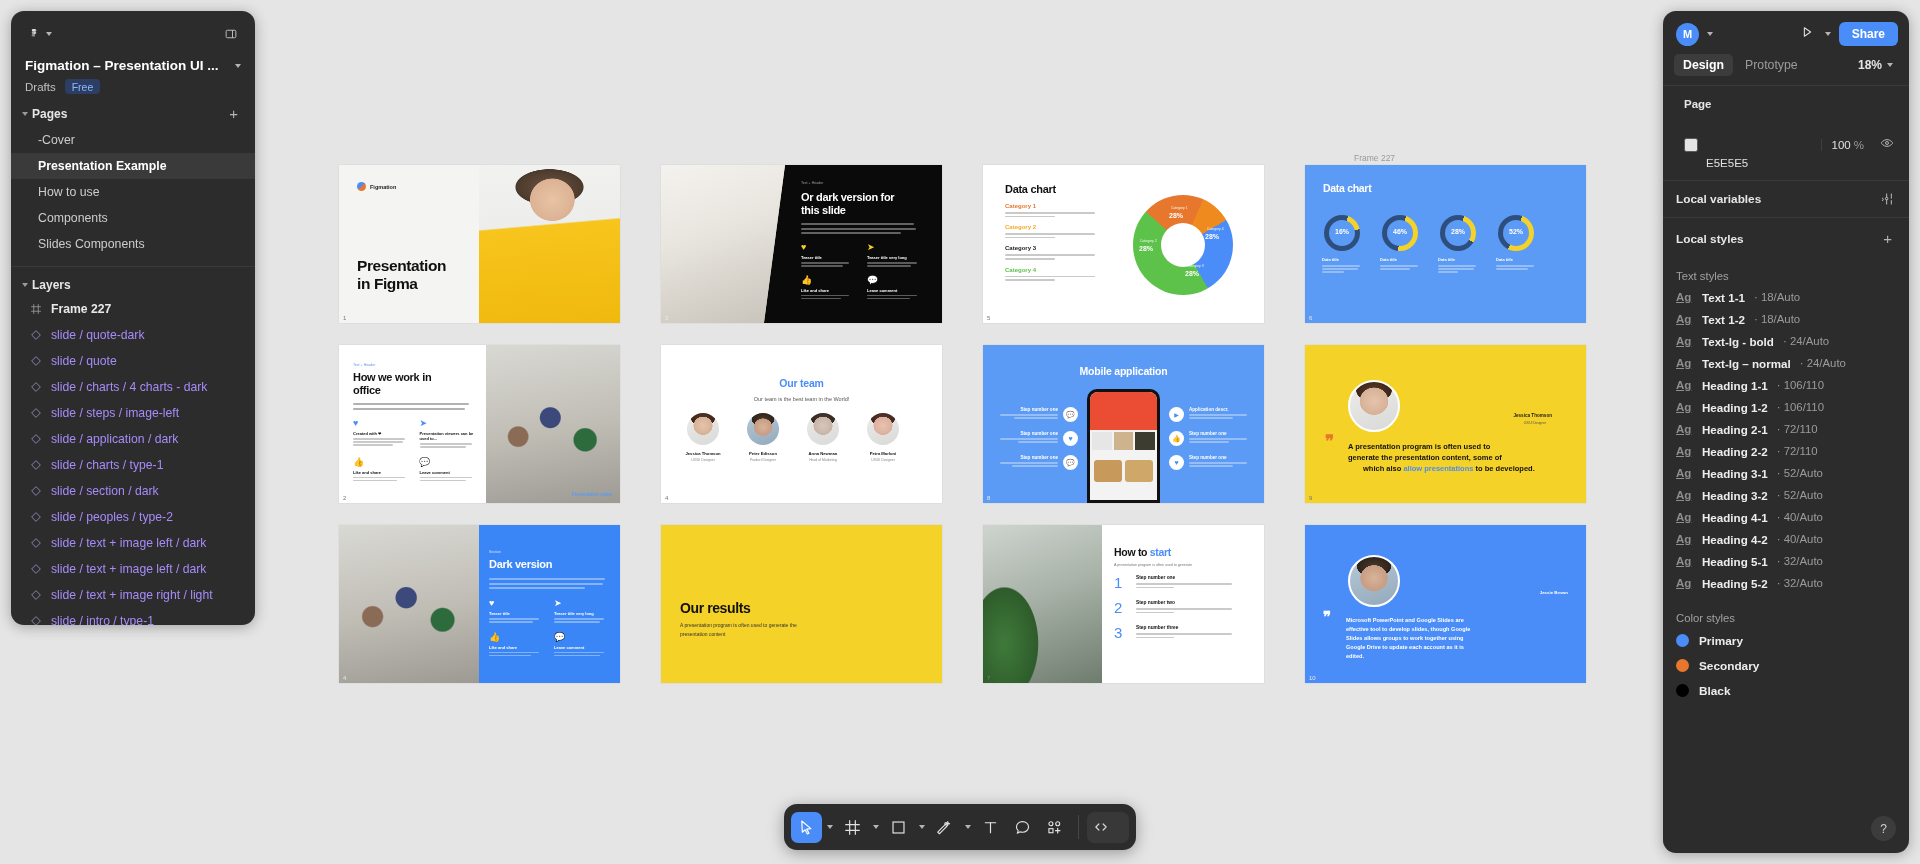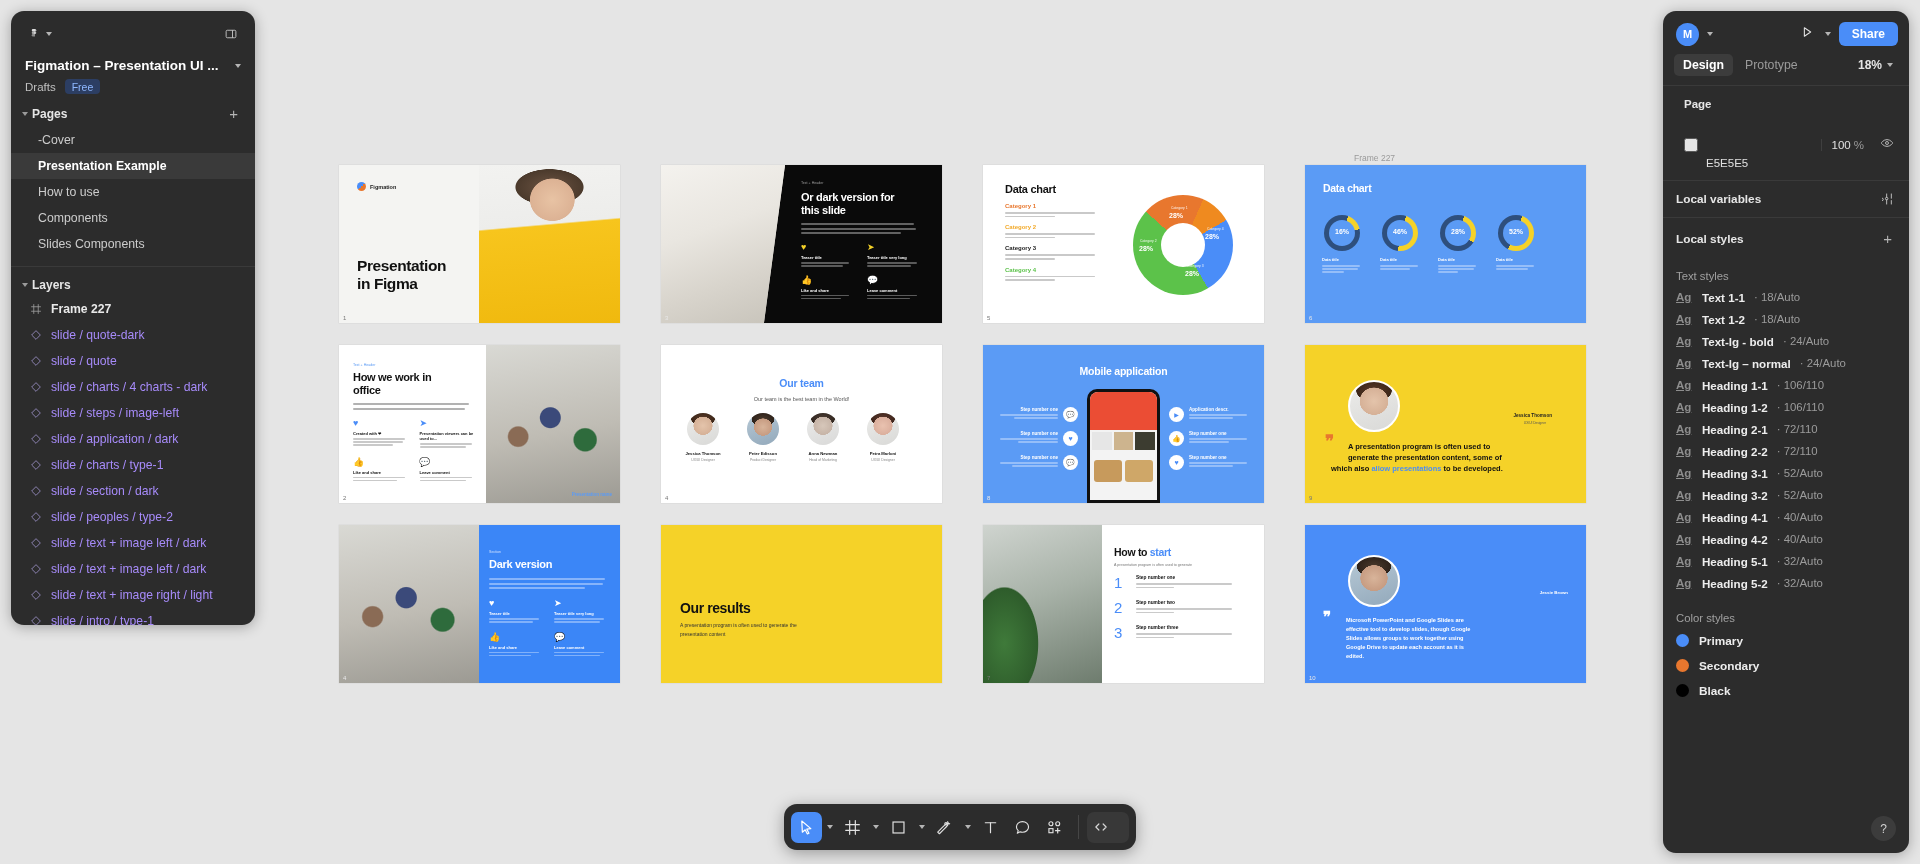--- a/index.html
+++ b/index.html
@@ -546,21 +546,21 @@
       <div class="slide-num on-dark">8</div>
     </div>
 
     <div class="slide" style="background:#f5d228;">
       <div class="avatar ph-portrait" style="position:absolute;left:43px;top:35px;width:52px;height:52px;border:2px solid #fff;"></div>
       <div class="t" style="right:34px;top:68px;font-size:4.6px;font-weight:bold;color:#222;">Jessica Thomson</div>
       <div class="t" style="right:40px;top:76px;font-size:3.2px;color:#555;">UX/UI Designer</div>
       <div class="t" style="left:20px;top:88px;font-size:17px;font-weight:bold;color:#e8772e;line-height:1;">❞</div>
       <div class="t" style="left:43px;top:97px;font-size:7.5px;font-weight:bold;color:#111;">A presentation program is often used to</div>
       <div class="t" style="left:43px;top:108px;font-size:7.5px;font-weight:bold;color:#111;">generate the presentation content, some of</div>
-      <div style="position:absolute;left:26px;top:119px;font-size:7.5px;font-weight:bold;color:#111;white-space:pre;text-align:center;"><span>which also </span><span style="color:#4a8df8;">allow presentations</span><span> to be developed.</span></div>
+      <div style="position:absolute;left:58px;top:119px;font-size:7.5px;font-weight:bold;color:#111;white-space:pre;text-align:center;"><span>which also </span><span style="color:#4a8df8;">allow presentations</span><span> to be developed.</span></div>
       <div class="slide-num">9</div>
     </div>
 
     <div class="slide">
       <div class="ph ph-team" style="left:0;top:0;width:140px;height:158px;"></div>
       <div style="position:absolute;left:140px;top:0;right:0;bottom:0;background:#3b86f7;"></div>
       <div class="t" style="left:150px;top:25px;font-size:3.6px;color:#cfe0ff;">Section</div>
       <div class="t" style="left:150px;top:33px;font-size:11px;font-weight:bold;color:#fff;letter-spacing:-.3px;">Dark version</div>
       <div style="position:absolute;left:150px;top:53px;width:118px;color:#e3eeff;">
         <div class="blurtxt" style="height:2px;width:116px;margin-bottom:2.5px;"></div>

